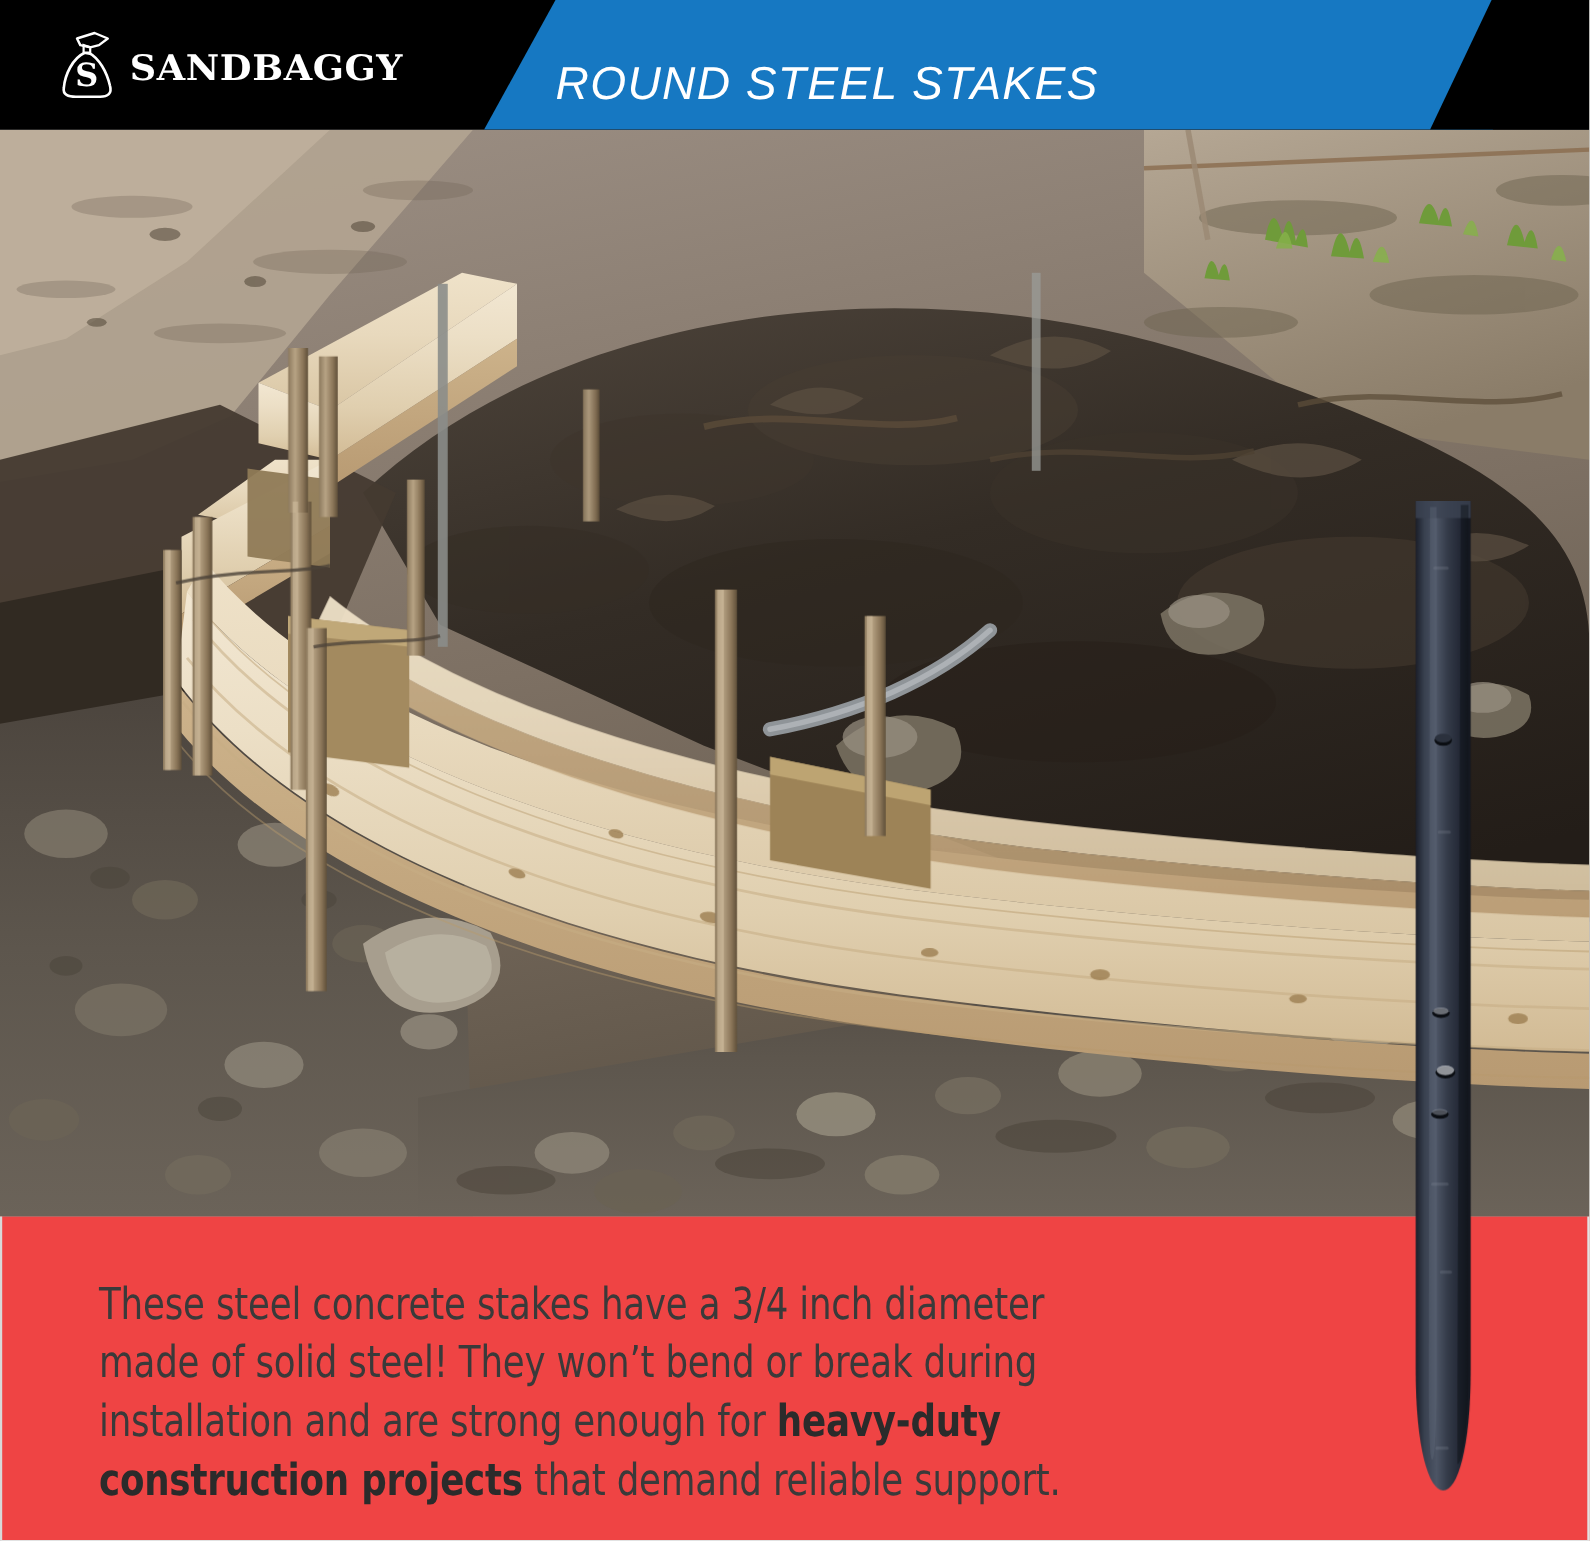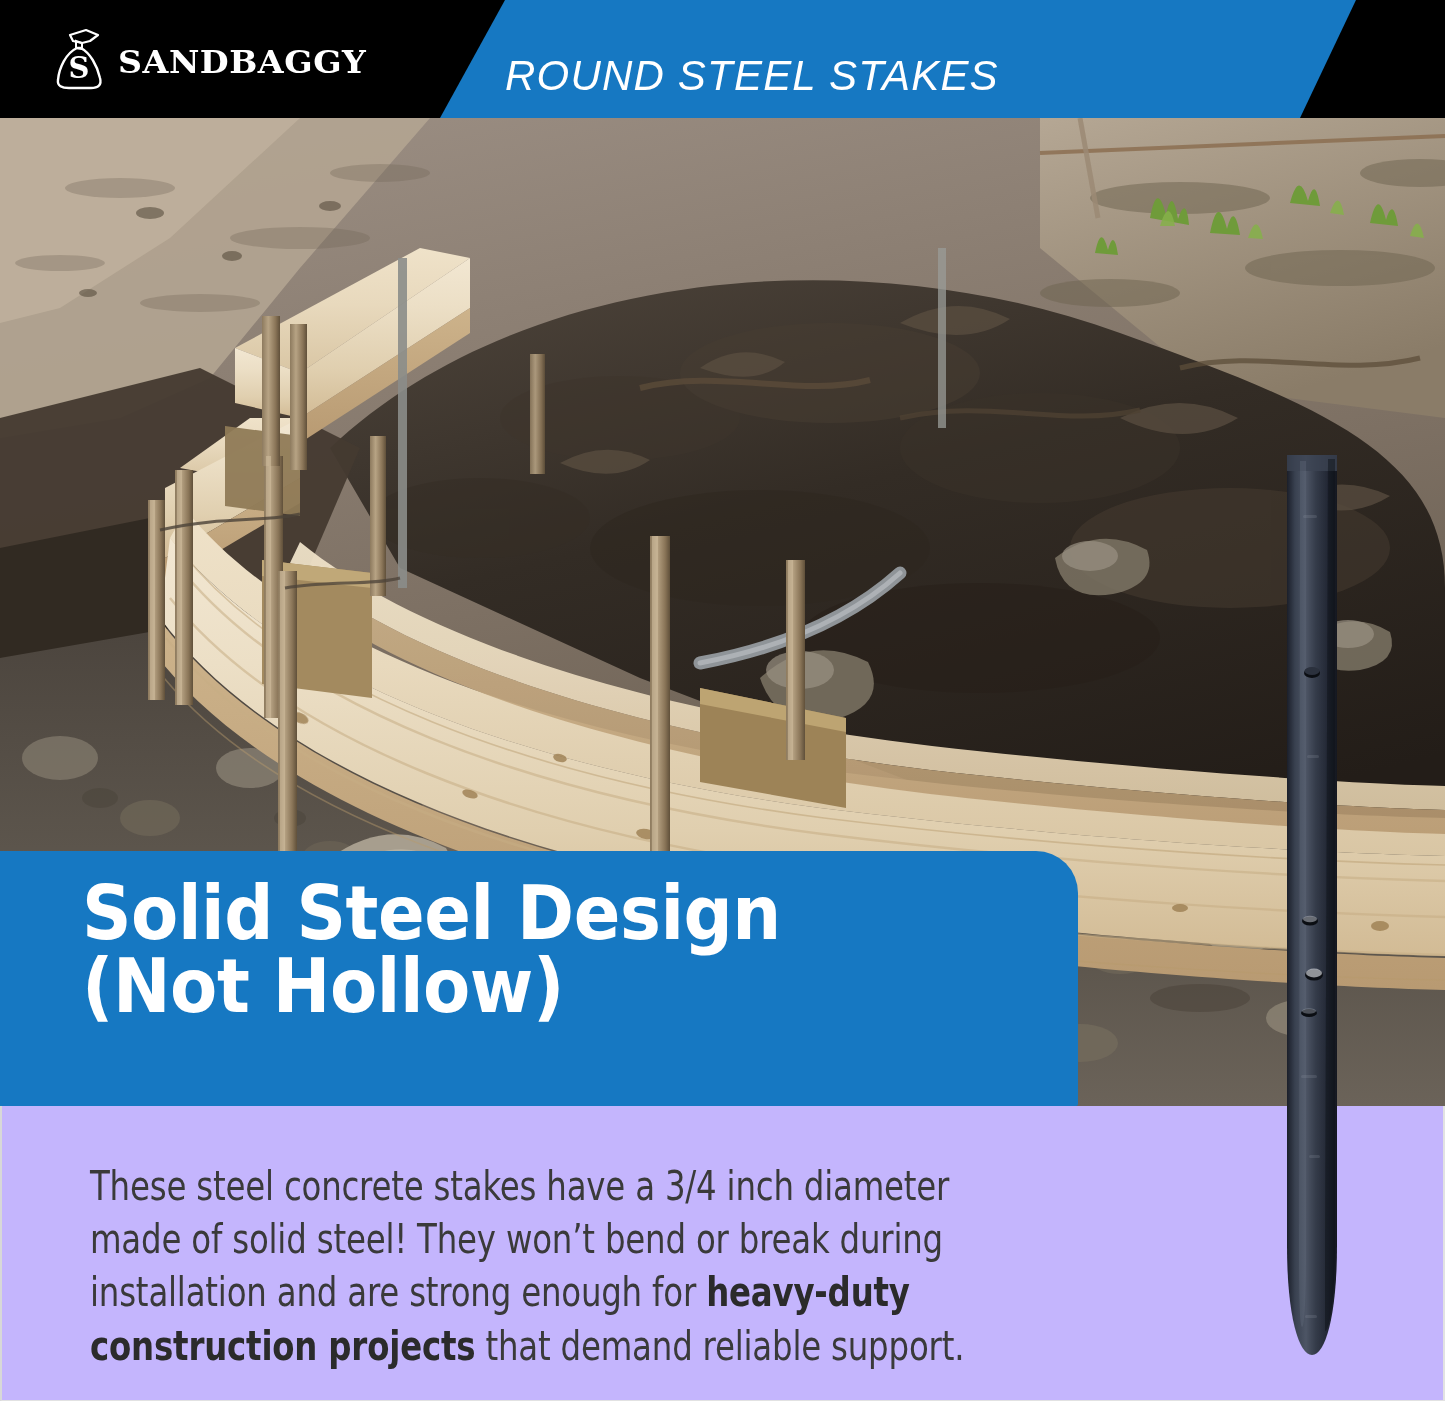--- a/index.html
+++ b/index.html
@@ -106,21 +106,21 @@
     position:absolute; left:1281px; top:455px;
     width:62px; height:906px;
     z-index:60;
   }
   #steel-stake svg { display:block; width:62px; height:906px; }
 
   
   #description-section {
     position:absolute; left:0; top:1106px;
     width:1445px; height:295px;
-    background:#c4b5fd;
+    background:#ef4444;
     border-left:2px solid #d8d8d8;
     border-right:2px solid #e2e2e2;
     border-bottom:1px solid #e2e2e2;
     z-index:30;
   }
   #description {
     position:absolute; left:88px; top:54px;
     width:1060px;
     color:#3a3a3a;
     font-family:"DejaVu Sans Condensed","DejaVu Sans", sans-serif;
@@ -423,24 +423,20 @@
       </g>
 
       <rect x="398" y="140" width="9" height="330" fill="#8b8d8a" opacity="0.9"></rect>
       <rect x="938" y="130" width="8" height="180" fill="#9a9c98" opacity="0.75"></rect>
 
       <path d="M160 412 C220 398, 270 404, 300 396" stroke="#4b4238" stroke-width="3" fill="none" opacity="0.8"></path>
       <path d="M285 470 C330 462, 370 468, 400 460" stroke="#4b4238" stroke-width="3" fill="none" opacity="0.75"></path>
     </svg>
   </div>
 
-  <div id="headline-panel">
-    <div id="headline">Solid Steel Design
-(Not Hollow)</div>
-  </div>
 
   <div id="steel-stake">
     <svg viewBox="0 0 62 906" aria-hidden="true">
       <defs>
         <linearGradient id="gSteel" x1="0" y1="0" x2="1" y2="0">
           <stop offset="0%" stop-color="#1b1f2a"></stop>
           <stop offset="16%" stop-color="#394150"></stop>
           <stop offset="38%" stop-color="#4d5565"></stop>
           <stop offset="58%" stop-color="#343b49"></stop>
           <stop offset="82%" stop-color="#222734"></stop>

